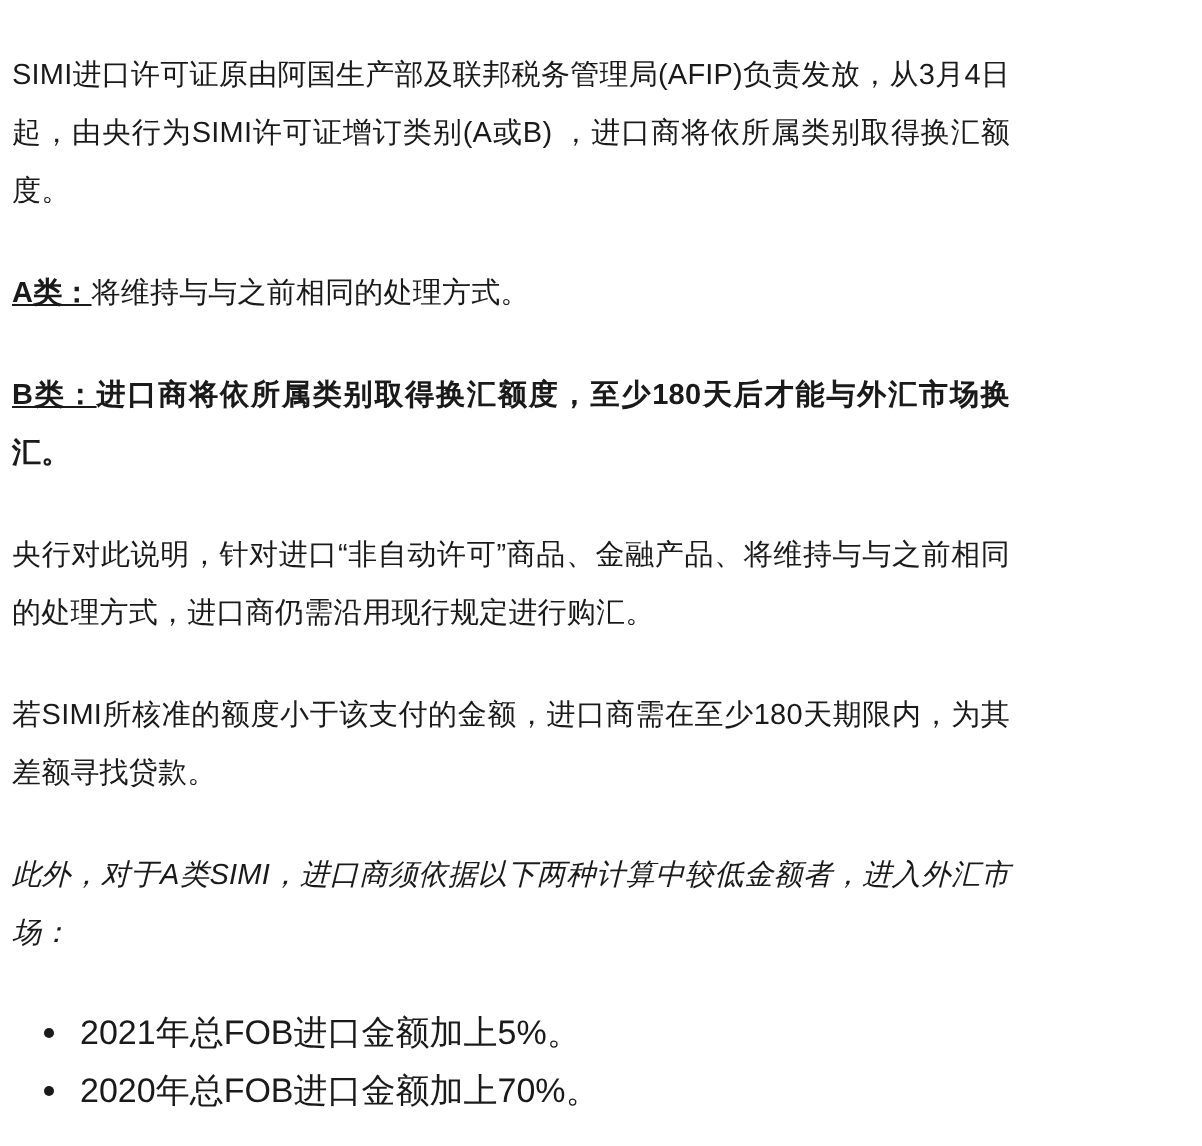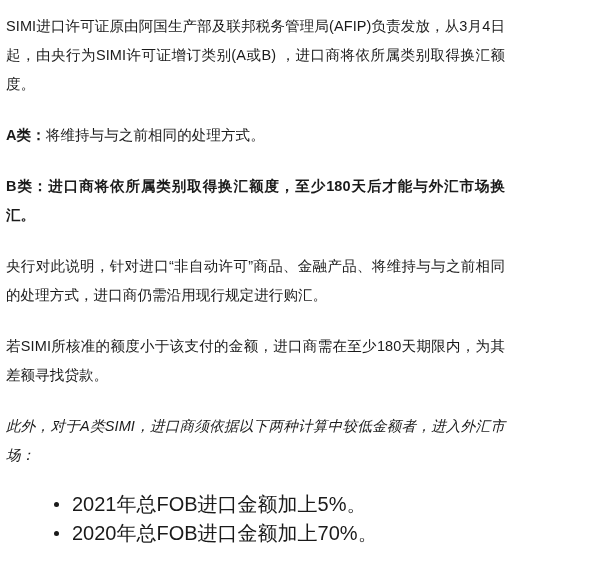--- a/index.html
+++ b/index.html
@@ -10,50 +10,50 @@
   body {
     width: 601px;
     height: 573px;
     font-family: "Liberation Sans", "DejaVu Sans", sans-serif;
     color: #1a1a1a;
     overflow: hidden;
   }
   .doc {
     box-sizing: border-box;
     width: 517px;
-    padding: 12px 12px 0 6px;
+    padding: 24px 12px 0 6px;
   }
   .para {
     font-size: 14.5px;
     line-height: 29px;
     margin: 0 0 22px 0;
     text-align: justify;
     letter-spacing: 0.1px;
   }
   .para.tight {
     margin-bottom: 20px;
     font-style: italic;
   }
   .bold {
     font-weight: bold;
   }
   .label-bold {
     font-weight: bold;
+    text-decoration: underline;
   }
   ul.bullets {
     margin: 0 0 20px 0;
     padding-left: 30px;
     list-style: none;
   }
   ul.bullets li {
-    font-size: 20px;
+    font-size: 17px;
     line-height: 29px;
     position: relative;
     padding-left: 4px;
-    margin-left: 32px;
   }
   ul.bullets li::before {
     content: "";
     position: absolute;
     left: -14px;
     top: 12px;
     width: 5px;
     height: 5px;
     border-radius: 50%;
     background: #1a1a1a;

